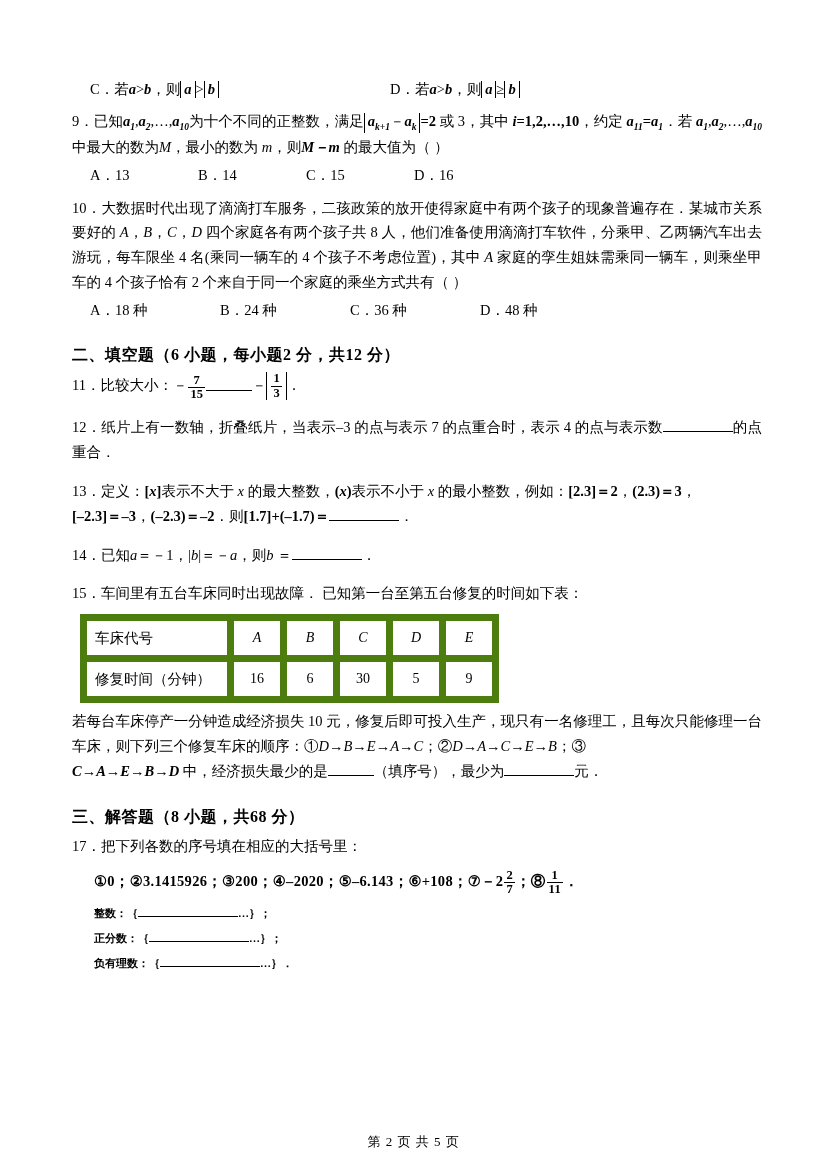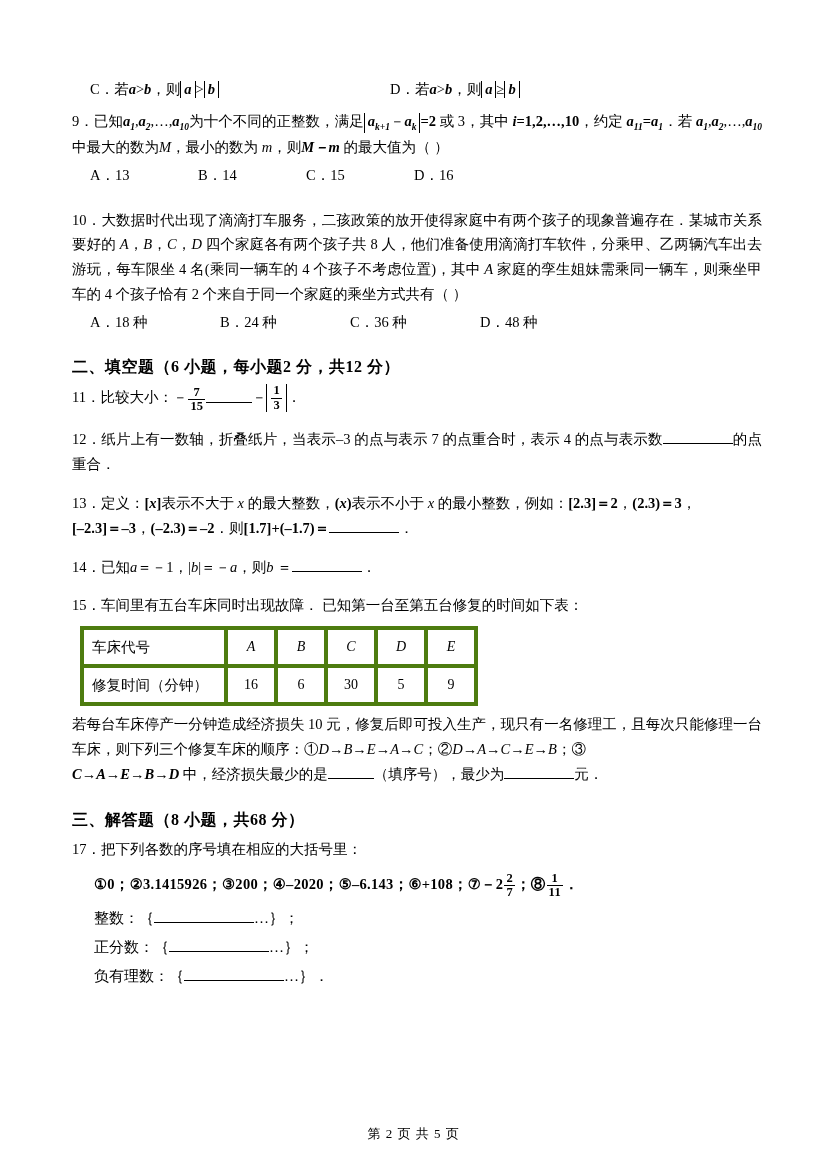--- a/index.html
+++ b/index.html
@@ -89,46 +89,47 @@
     border-bottom: 1px solid #000;
     min-width: 92px;
     height: 1em;
   }
   table.machine {
     border-collapse: collapse;
     margin: 8px 0 6px 8px;
     font-size: 14px;
   }
   table.machine td {
-    border: 4px solid #4d7c0f;
+    border: 7px solid #4d7c0f;
     text-align: center;
     padding: 6px 4px;
     height: 22px;
   }
   table.machine td.label {
     width: 128px;
     text-align: left;
     padding-left: 8px;
     font-size: 14.5px;
   }
   table.machine td.cell {
     width: 38px;
   }
   .footer {
     position: absolute;
     left: 0;
-    bottom: 50px;
+    bottom: 42px;
     width: 827px;
     text-align: center;
     font-size: 13px;
     letter-spacing: 1px;
   }
   .cat-line {
-    font-size: 15px;
+    font-size: 11px;
     margin: 10px 0 0 22px;
+    font-weight: bold;
   }
   .cat-blank {
     display: inline-block;
     border-bottom: 1px solid #000;
     min-width: 100px;
   }
   .nums-line {
     font-size: 14.5px;
     font-weight: bold;
     margin: 10px 0 0 22px;
@@ -154,21 +155,21 @@
     <div class="q-line" style="margin-top:8px;">
       <span>9．</span>已知<span class="bi">a</span><span class="sub bi">1</span>,<span class="bi">a</span><span class="sub bi">2</span>,…,<span class="bi">a</span><span class="sub bi">10</span>为十个不同的正整数，满足<span class="abs"><span class="bi">a</span><span class="sub bi">k+1</span>－<span class="bi">a</span><span class="sub bi">k</span></span><span class="b">=2</span> 或 3，其中 <span class="bi">i</span><span class="b">=1,2,…,10</span>，约定 <span class="bi">a</span><span class="sub bi">11</span><span class="b">=</span><span class="bi">a</span><span class="sub bi">1</span>．若 <span class="bi">a</span><span class="sub bi">1</span>,<span class="bi">a</span><span class="sub bi">2</span>,…,<span class="bi">a</span><span class="sub bi">10</span>中最大的数为<span class="ital">M</span>，最小的数为 <span class="ital">m</span>，则<span class="bi">M－m</span> 的最大值为（    ）
     </div>
     <div class="opts-row opt-wrap" style="margin-left:18px;">
       <div class="opt" style="width:108px;">A．13</div>
       <div class="opt" style="width:108px;">B．14</div>
       <div class="opt" style="width:108px;">C．15</div>
       <div class="opt">D．16</div>
     </div>
 
-    <div class="q-line" style="margin-top:20px;">
+    <div class="q-line" style="margin-top:8px;">
       <span>10．</span>大数据时代出现了滴滴打车服务，二孩政策的放开使得家庭中有两个孩子的现象普遍存在．某城市关系要好的 <span class="ital">A</span>，<span class="ital">B</span>，<span class="ital">C</span>，<span class="ital">D</span> 四个家庭各有两个孩子共 8 人，他们准备使用滴滴打车软件，分乘甲、乙两辆汽车出去游玩，每车限坐 4 名(乘同一辆车的 4 个孩子不考虑位置)，其中 <span class="ital">A</span> 家庭的孪生姐妹需乘同一辆车，则乘坐甲车的 4 个孩子恰有 2 个来自于同一个家庭的乘坐方式共有（    ）
     </div>
     <div class="opts-row opt-wrap" style="margin-left:18px;">
       <div class="opt" style="width:130px;">A．18 种</div>
       <div class="opt" style="width:130px;">B．24 种</div>
       <div class="opt" style="width:130px;">C．36 种</div>
       <div class="opt">D．48 种</div>
     </div>
 
     <div class="sec-title">二、填空题（6 小题，每小题2 分，共12 分）</div>

